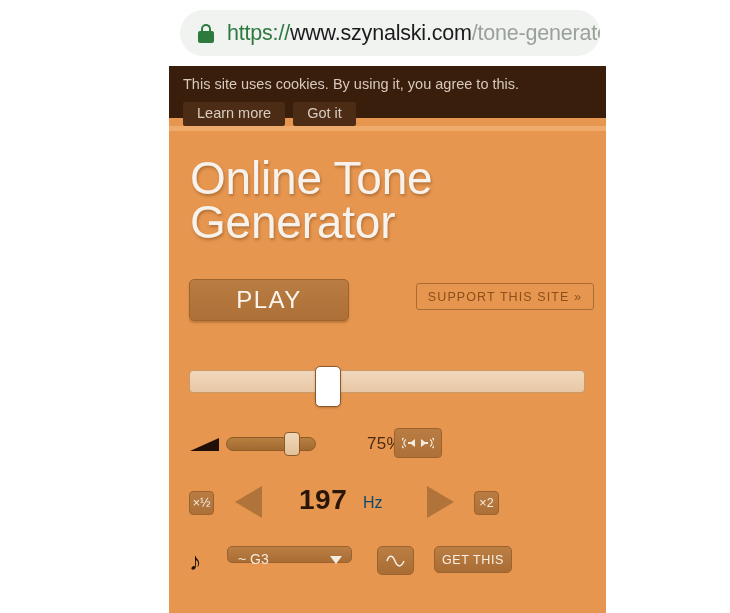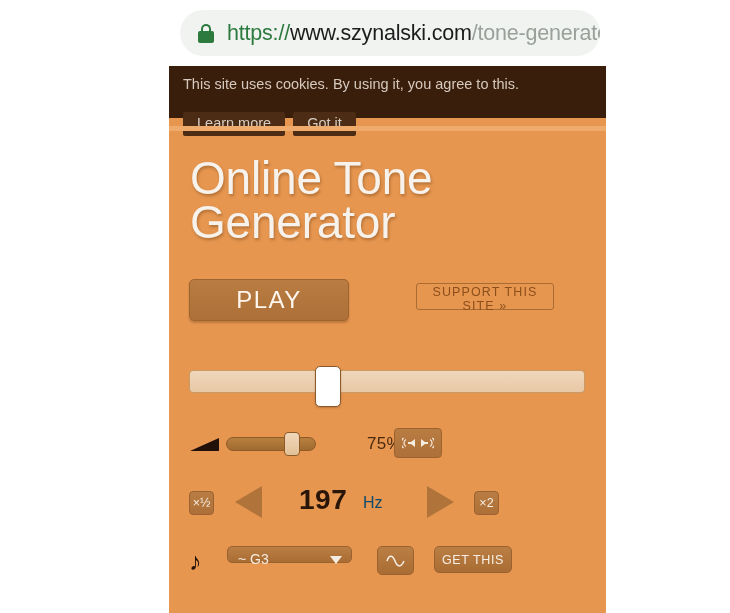--- a/index.html
+++ b/index.html
@@ -88,21 +88,21 @@
     box-sizing: border-box;
     padding: 9px 0 0 14px;
   }
   .cookie-text {
     color: #d6c9bd;
     font-size: 14.5px;
     line-height: 18px;
     white-space: nowrap;
   }
   .cookie-buttons {
-    margin-top: 19px;
+    margin-top: 9px;
     display: flex;
     gap: 8px;
   }
   .cookie-btn {
     background: #4c2c14;
     border: none;
     color: #d8cdc2;
     font-size: 14.5px;
     font-family: "Liberation Sans", sans-serif;
     padding: 3px 14px 4px 14px;
@@ -154,21 +154,21 @@
     color: #fdf6ee;
     font-size: 24px;
     letter-spacing: 1.5px;
     font-family: "Liberation Sans", sans-serif;
     cursor: pointer;
     box-shadow: 0 2px 2px rgba(90,45,10,0.28);
   }
   .support-btn {
     position: absolute;
     left: 247px; top: 4px;
-    width: 138px; height: 27px;
+    width: 178px; height: 27px;
     background: transparent;
     border: 1.4px solid #a96c33;
     border-radius: 3px;
     color: #8c4f1c;
     font-size: 12.5px;
     letter-spacing: 1.1px;
     font-family: "Liberation Sans", sans-serif;
     cursor: pointer;
   }
 

